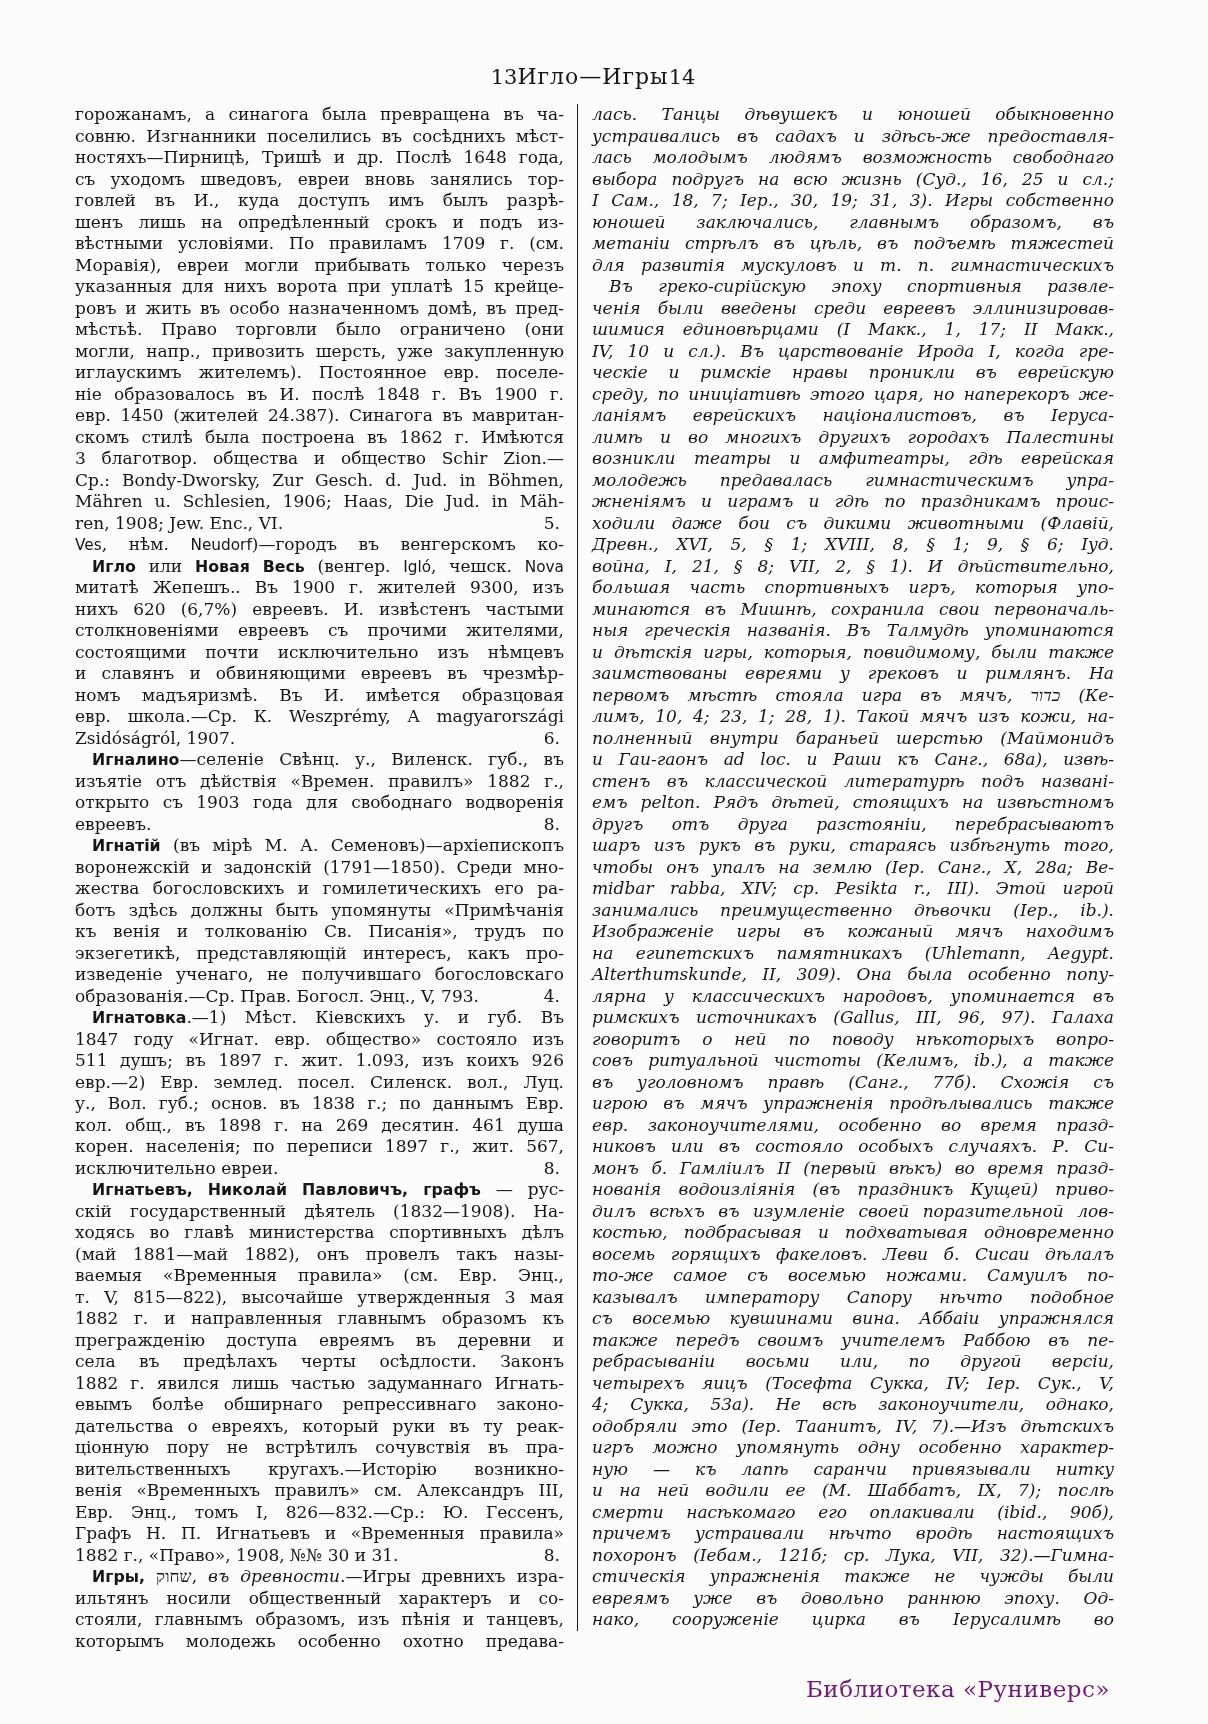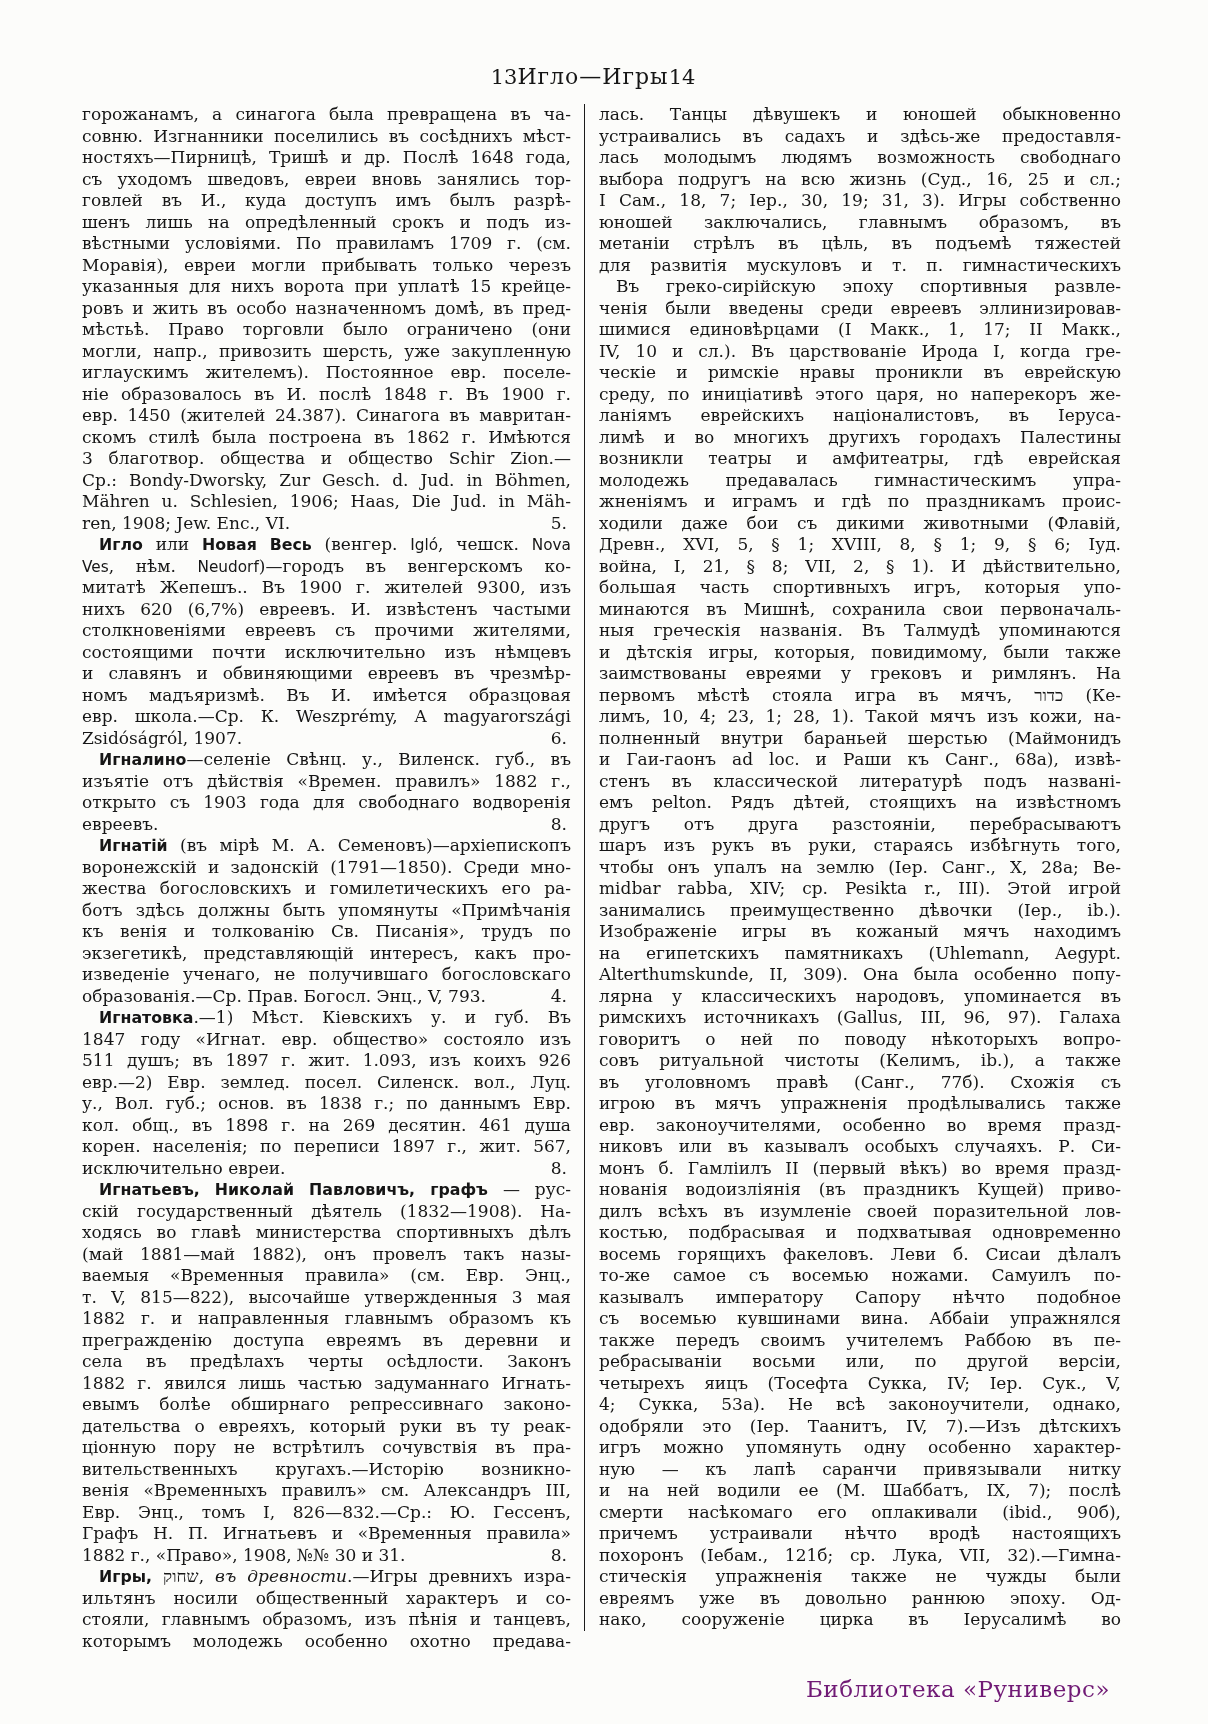--- a/index.html
+++ b/index.html
@@ -16,22 +16,22 @@
     font-size:21px;
   }
   .page-header .pgnum{font-size:21px;}
   .page-header .title{font-size:22px;letter-spacing:1px;}
   .body-text{
     position:absolute;top:104px;left:75px;width:1040px;
     display:flex;align-items:flex-start;
     font-size:17px;
   }
   .col{flex:0 0 auto;}
-  .col-left{width:489px;padding-right:13px;margin-left:7px;}
-  .col-right{width:522px;border-left:1px solid #1b1b1b;padding-left:14px;}
+  .col-left{width:489px;padding-right:13px;}
+  .col-right{width:522px;border-left:1px solid #1b1b1b;padding-left:14px;font-style:italic;}
   .line{
     height:21.5px;line-height:21.5px;
     text-align:justify;text-align-last:justify;
     white-space:nowrap;
   }
   .line.sigline{
     display:flex;justify-content:space-between;
     text-align:left;text-align-last:auto;white-space:nowrap;
   }
   .line .sig{padding-right:4px;}
@@ -69,22 +69,22 @@
       <div class="line">ніе образовалось въ И. послѣ 1848 г. Въ 1900 г.</div>
       <div class="line">евр. 1450 (жителей 24.387). Синагога въ мавритан-</div>
       <div class="line">скомъ стилѣ была построена въ 1862 г. Имѣются</div>
       <div class="line">3 благотвор. общества и общество Schir Zion.—</div>
       <div class="line">Ср.: Bondy-Dworsky, Zur Gesch. d. Jud. in Böhmen,</div>
       <div class="line">Mähren u. Schlesien, 1906; Haas, Die Jud. in Mäh-</div>
       <div class="line sigline">
         <span>ren, 1908; Jew. Enc., VI.</span>
         <span class="sig">5.</span>
       </div>
+      <div class="line"><span class="sans">Ves</span>, нѣм. <span class="sans">Neudorf</span>)—городъ въ венгерскомъ ко-</div>
       <div class="line"> <b class="hw">Игло</b> или <b class="hw">Новая Весь</b> (венгер. <span class="sans">Igló</span>, чешск. <span class="sans">Nova</span></div>
-      <div class="line"><span class="sans">Ves</span>, нѣм. <span class="sans">Neudorf</span>)—городъ въ венгерскомъ ко-</div>
       <div class="line">митатѣ Жепешъ.. Въ 1900 г. жителей 9300, изъ</div>
       <div class="line">нихъ 620 (6,7%) евреевъ. И. извѣстенъ частыми</div>
       <div class="line">столкновеніями евреевъ съ прочими жителями,</div>
       <div class="line">состоящими почти исключительно изъ нѣмцевъ</div>
       <div class="line">и славянъ и обвиняющими евреевъ въ чрезмѣр-</div>
       <div class="line">номъ мадъяризмѣ. Въ И. имѣется образцовая</div>
       <div class="line">евр. школа.—Ср. К. Weszprémy, A magyarországi</div>
       <div class="line sigline">
         <span>Zsidóságról, 1907.</span>
         <span class="sig">6.</span>
@@ -186,21 +186,21 @@
       <div class="line">Изображеніе игры въ кожаный мячъ находимъ</div>
       <div class="line">на египетскихъ памятникахъ (Uhlemann, Aegypt.</div>
       <div class="line">Alterthumskunde, II, 309). Она была особенно попу-</div>
       <div class="line">лярна у классическихъ народовъ, упоминается въ</div>
       <div class="line">римскихъ источникахъ (Gallus, III, 96, 97). Галаха</div>
       <div class="line">говоритъ о ней по поводу нѣкоторыхъ вопро-</div>
       <div class="line">совъ ритуальной чистоты (Келимъ, ib.), а также</div>
       <div class="line">въ уголовномъ правѣ (Санг., 77б). Схожія съ</div>
       <div class="line">игрою въ мячъ упражненія продѣлывались также</div>
       <div class="line">евр. законоучителями, особенно во время празд-</div>
-      <div class="line">никовъ или въ казывалъ особыхъ случаяхъ. Р. Си-</div>
+      <div class="line">никовъ или въ состояло особыхъ случаяхъ. Р. Си-</div>
       <div class="line">монъ б. Гамліилъ II (первый вѣкъ) во время празд-</div>
       <div class="line">нованія водоизліянія (въ праздникъ Кущей) приво-</div>
       <div class="line">дилъ всѣхъ въ изумленіе своей поразительной лов-</div>
       <div class="line">костью, подбрасывая и подхватывая одновременно</div>
       <div class="line">восемь горящихъ факеловъ. Леви б. Сисаи дѣлалъ</div>
       <div class="line">то-же самое съ восемью ножами. Самуилъ по-</div>
       <div class="line">казывалъ императору Сапору нѣчто подобное</div>
       <div class="line">съ восемью кувшинами вина. Аббаіи упражнялся</div>
       <div class="line">также передъ своимъ учителемъ Раббою въ пе-</div>
       <div class="line">ребрасываніи восьми или, по другой версіи,</div>

